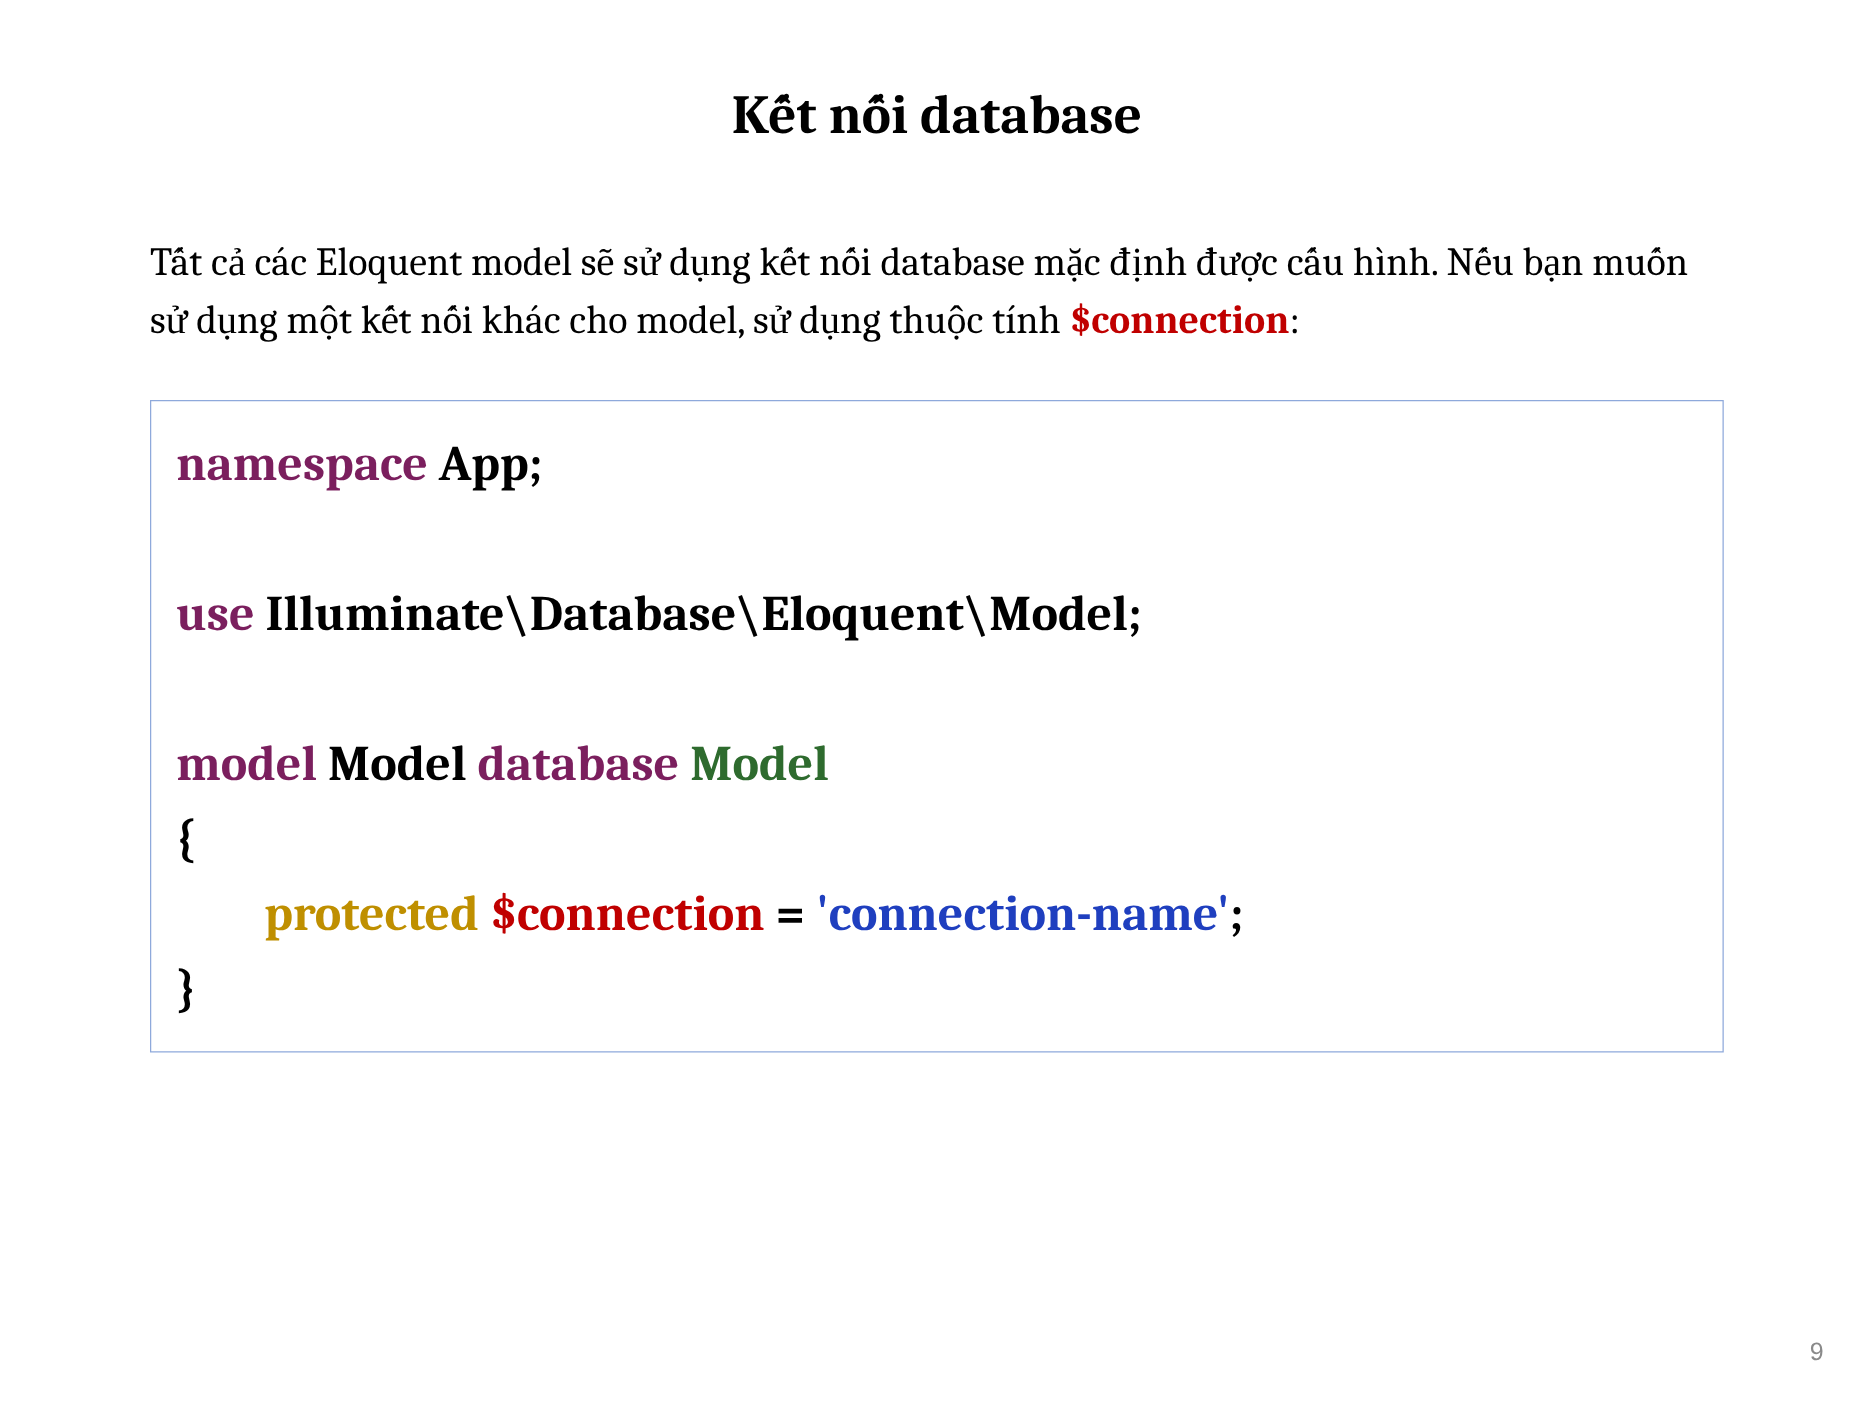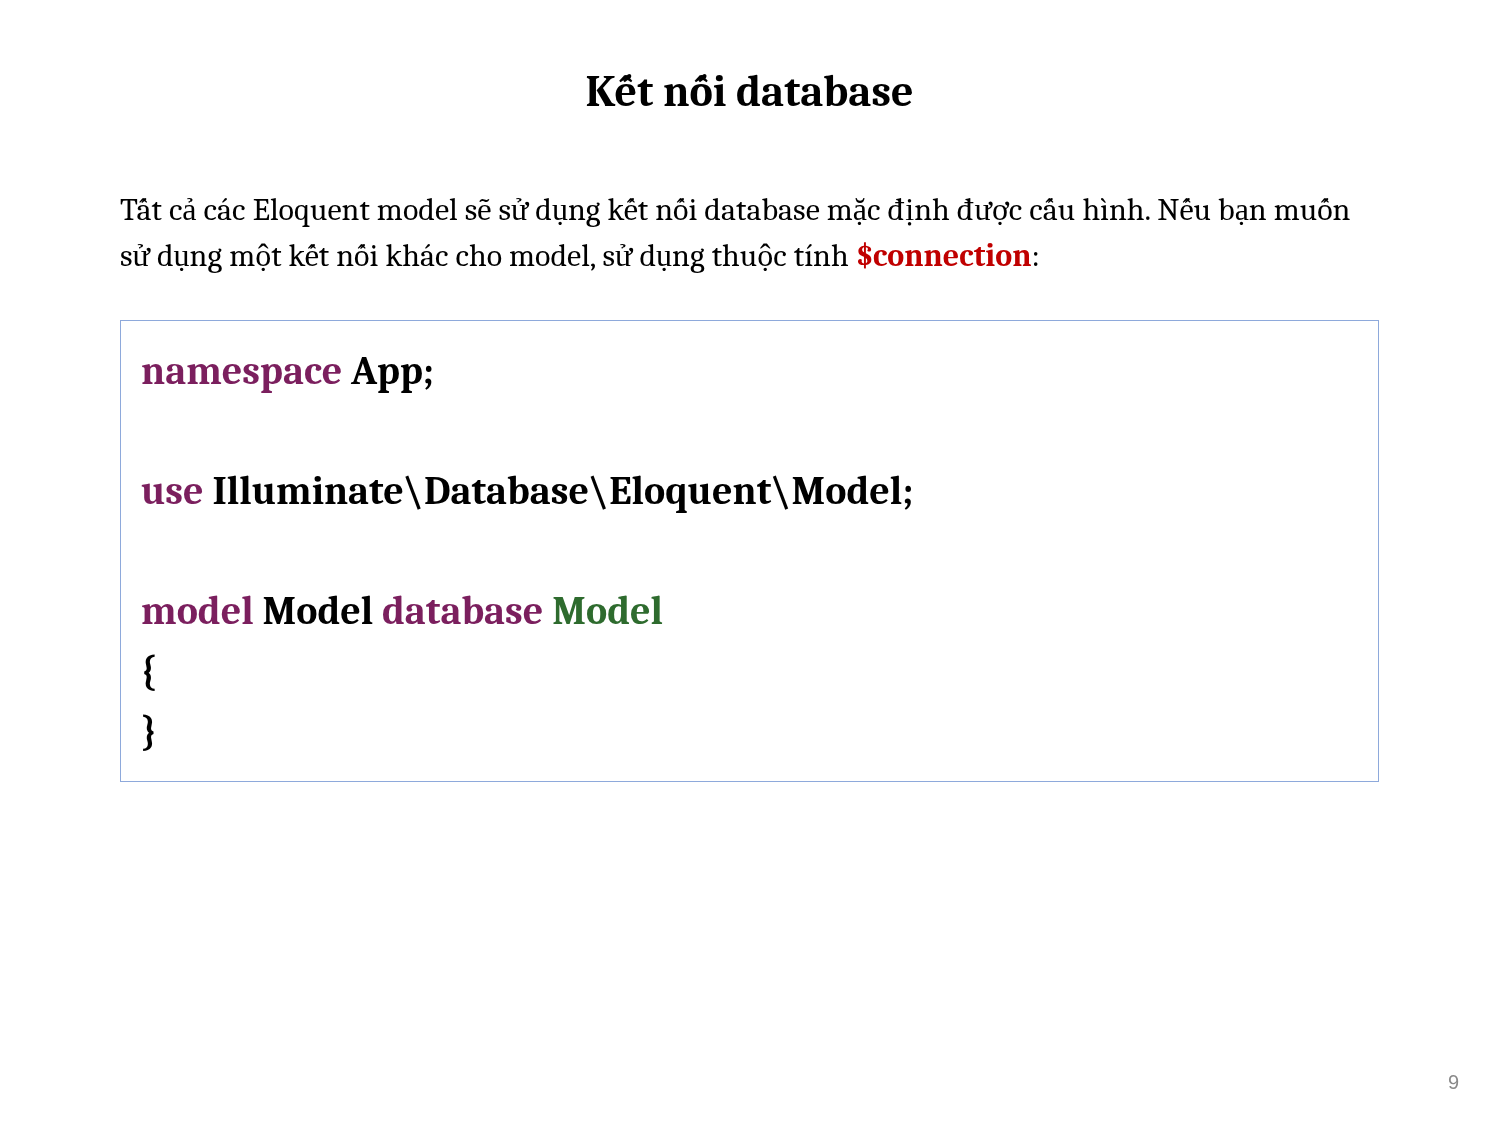--- a/index.html
+++ b/index.html
@@ -70,18 +70,19 @@
     <span>Tất cả các Eloquent model sẽ sử dụng kết nối database mặc định được cấu hình. Nếu bạn muốn sử dụng một kết nối khác cho model, sử dụng thuộc tính </span><span class="kw">$connection</span><span>:</span>
   </div>
 
   <div class="code-box">
     <div class="code-line"><span class="tok-keyword">namespace</span><span class="tok-plain"> App;</span></div>
     <div class="code-line">&nbsp;</div>
     <div class="code-line"><span class="tok-keyword">use</span><span class="tok-plain"> Illuminate\Database\Eloquent\Model;</span></div>
     <div class="code-line">&nbsp;</div>
     <div class="code-line"><span class="tok-keyword">model</span><span class="tok-plain"> Model </span><span class="tok-keyword">database</span><span class="tok-plain"> </span><span class="tok-class">Model</span></div>
     <div class="code-line tok-plain">{</div>
+    <div class="code-line"><span class="tok-plain">        </span><span class="tok-prot">protected</span><span class="tok-var"> $connection</span><span class="tok-plain"> = </span><span class="tok-str">'connection-name'</span><span class="tok-plain">;</span></div>
     <div class="code-line tok-plain">}</div>
   </div>
 
   <div class="page-number">9</div>
 
 </div>
 
 </body></html>

